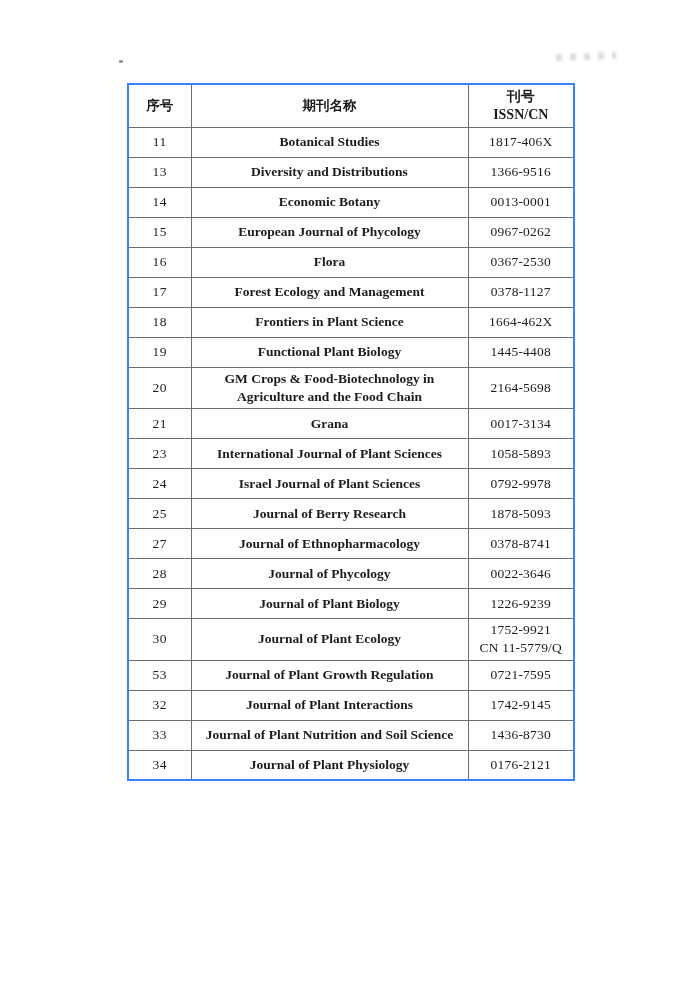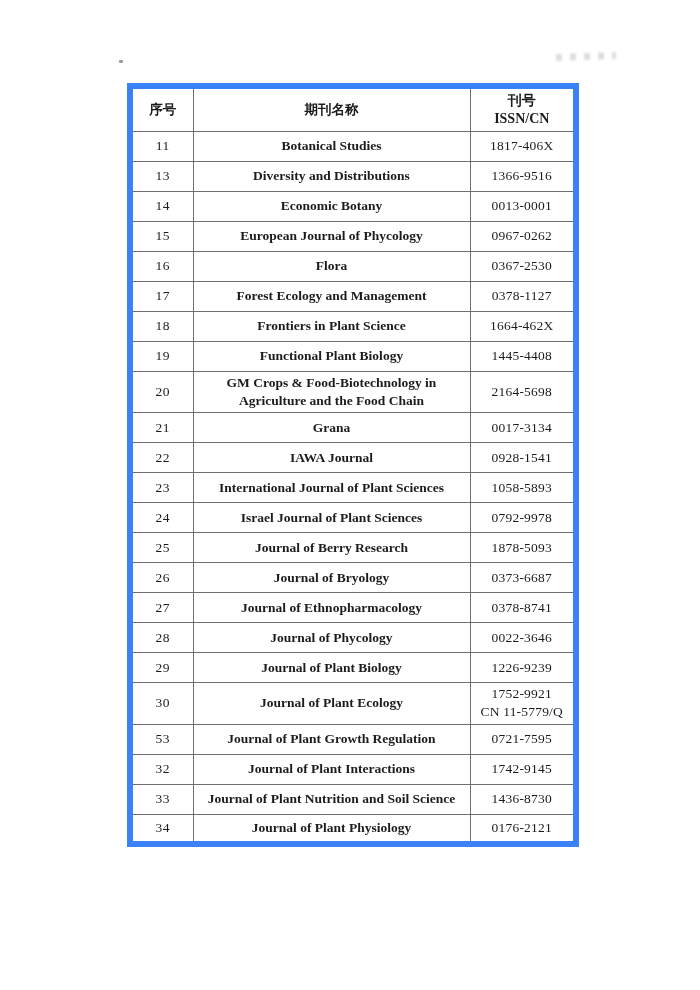--- a/index.html
+++ b/index.html
@@ -53,21 +53,21 @@
     border: 1px solid #6e6e6e;
     text-align: center;
     vertical-align: middle;
     padding: 2px 4px;
     font-size: 13.5px;
     line-height: 1.35;
     overflow: hidden;
   }
 
   
-  table.journal-table { border: 6px solid #3b82f6; }
+  table.journal-table { border: 2px solid #3b82f6; }
 
   thead th {
     height: 43px;
     font-weight: bold;
     font-size: 14px;
     font-family: "Liberation Sans", "DejaVu Sans", sans-serif;
   }
   thead .issn-head-line1 {
     font-family: "Liberation Sans", "DejaVu Sans", sans-serif;
     font-weight: bold;
@@ -163,43 +163,33 @@
         <td class="no">20</td>
         <td class="name">GM Crops &amp; Food-Biotechnology in Agriculture and the Food Chain</td>
         <td class="issn">2164-5698</td>
       </tr>
       <tr>
         <td class="no">21</td>
         <td class="name">Grana</td>
         <td class="issn">0017-3134</td>
       </tr>
       <tr>
-        <td class="no">22</td>
-        <td class="name">IAWA Journal</td>
-        <td class="issn">0928-1541</td>
-      </tr>
-      <tr>
         <td class="no">23</td>
         <td class="name">International Journal of Plant Sciences</td>
         <td class="issn">1058-5893</td>
       </tr>
       <tr>
         <td class="no">24</td>
         <td class="name">Israel Journal of Plant Sciences</td>
         <td class="issn">0792-9978</td>
       </tr>
       <tr>
         <td class="no">25</td>
         <td class="name">Journal of Berry Research</td>
         <td class="issn">1878-5093</td>
-      </tr>
-      <tr>
-        <td class="no">26</td>
-        <td class="name">Journal of Bryology</td>
-        <td class="issn">0373-6687</td>
       </tr>
       <tr>
         <td class="no">27</td>
         <td class="name">Journal of Ethnopharmacology</td>
         <td class="issn">0378-8741</td>
       </tr>
       <tr>
         <td class="no">28</td>
         <td class="name">Journal of Phycology</td>
         <td class="issn">0022-3646</td>

